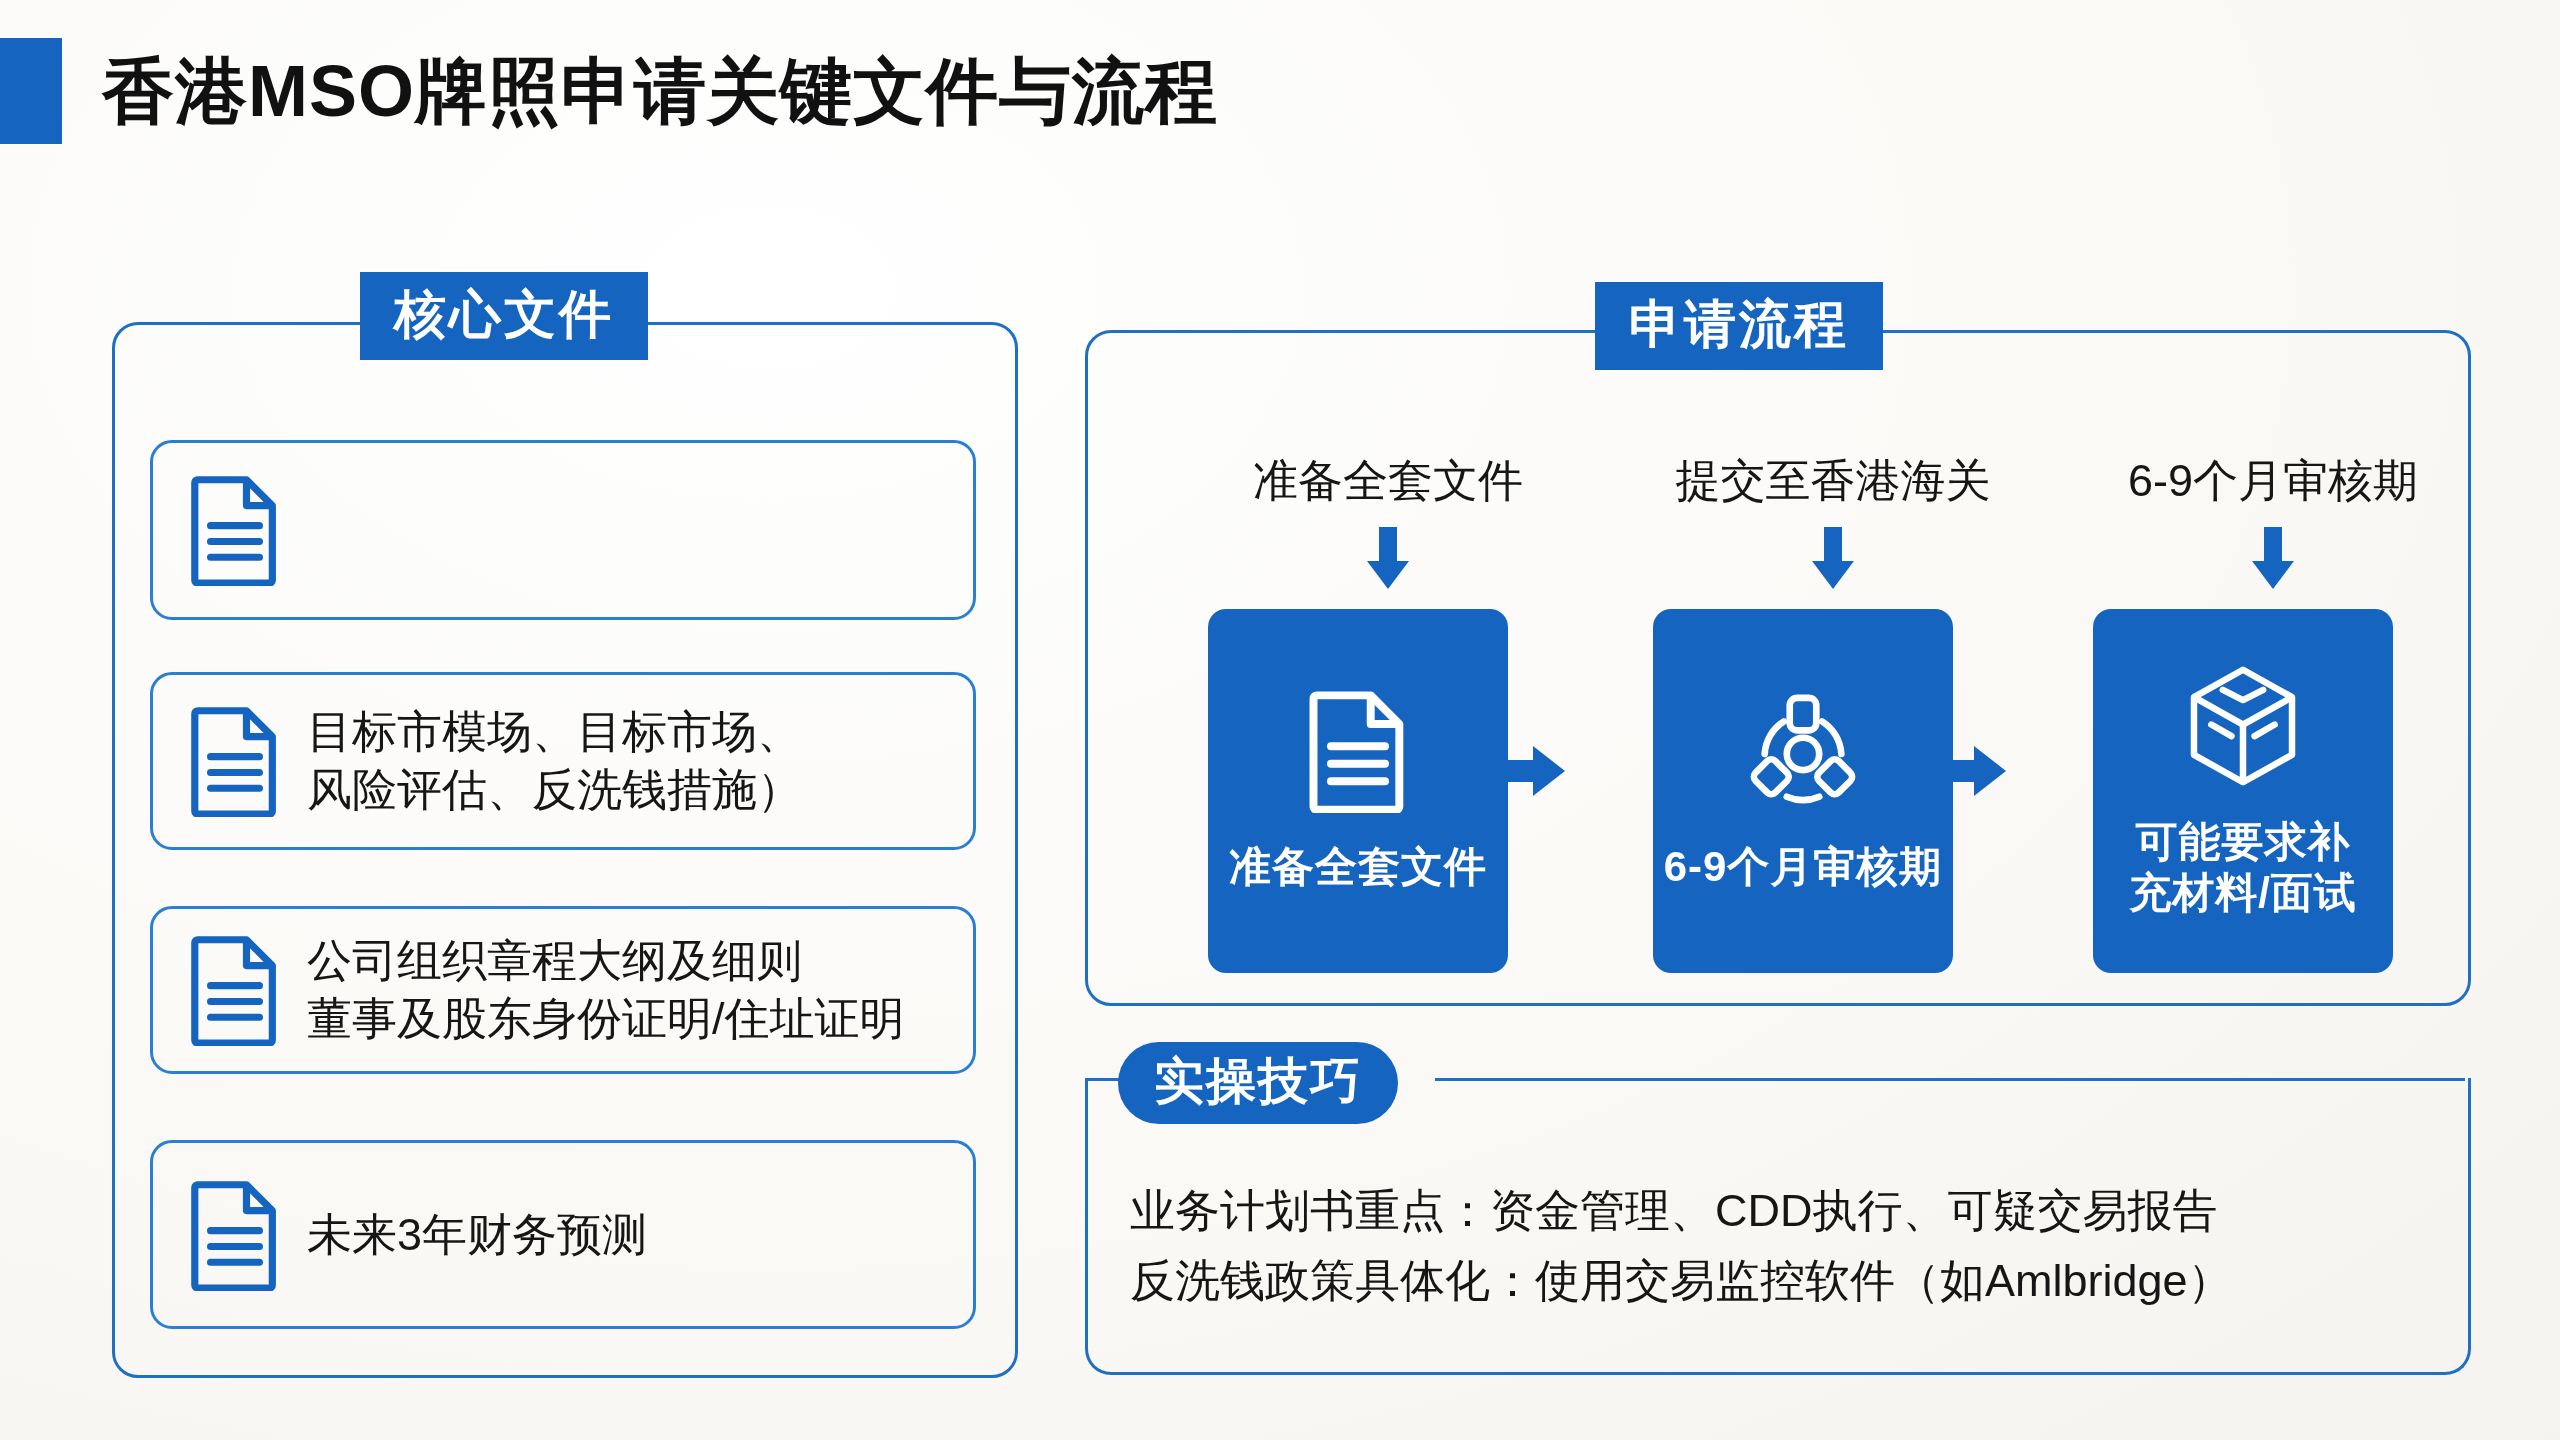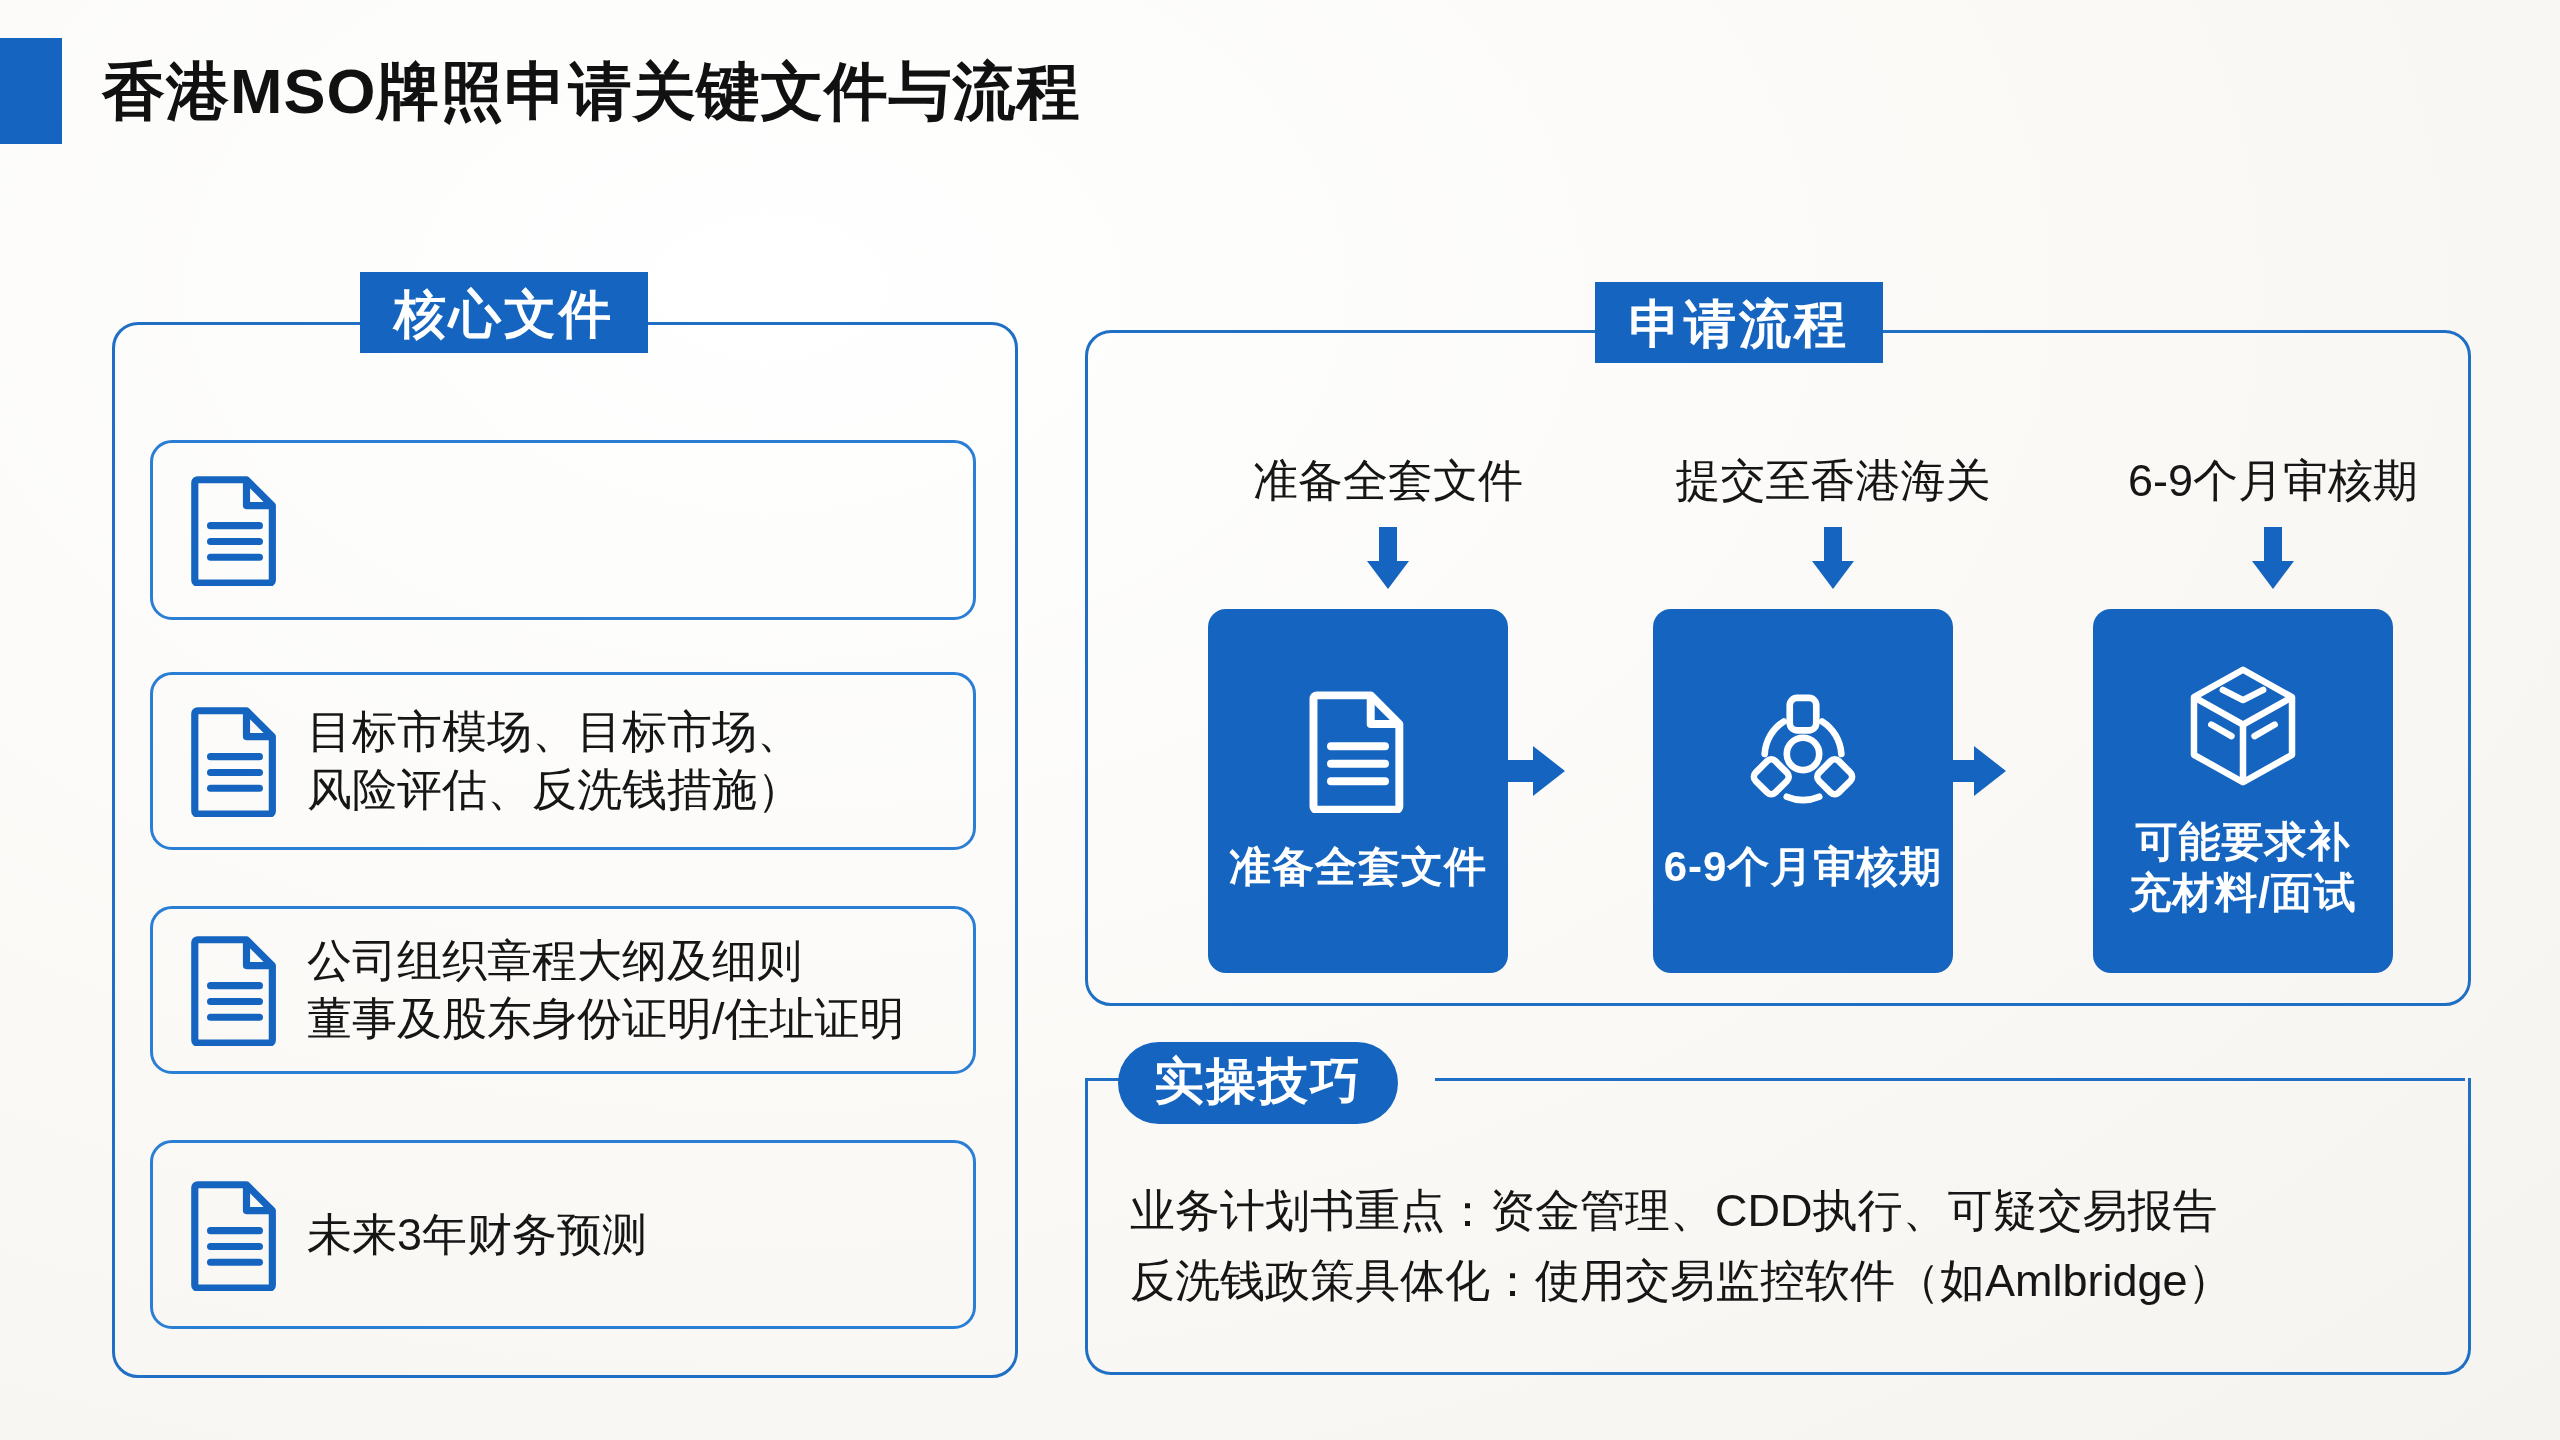--- a/index.html
+++ b/index.html
@@ -30,21 +30,21 @@
     display: flex;
     align-items: center;
   }
   .title-bar {
     width: 62px;
     height: 106px;
     background: #1565c0;
     margin-right: 40px;
   }
   .title-text {
-    font-size: 63px;
+    font-size: 72px;
     font-weight: bold;
     color: #111111;
     letter-spacing: 1px;
     line-height: 1;
     white-space: nowrap;
     text-align: center;
   }
 
   
   .panel {
@@ -56,21 +56,21 @@
   #panel-left  { left: 112px;  top: 322px;  width: 900px;  height: 1050px; }
   #panel-right { left: 1085px; top: 330px;  width: 1380px; height: 670px; }
 
   .panel-tab {
     position: absolute;
     background: #1565c0;
     color: #ffffff;
     font-size: 52px;
     font-weight: bold;
     letter-spacing: 3px;
-    padding: 16px 34px 13px 34px;
+    padding: 16px 34px 20px 34px;
     line-height: 1;
     white-space: nowrap;
     z-index: 5;
   }
   #tab-core  { left: 360px;  top: 272px; }
   #tab-flow  { left: 1595px; top: 282px; }
 
   
   .doc-card {
     position: absolute;

